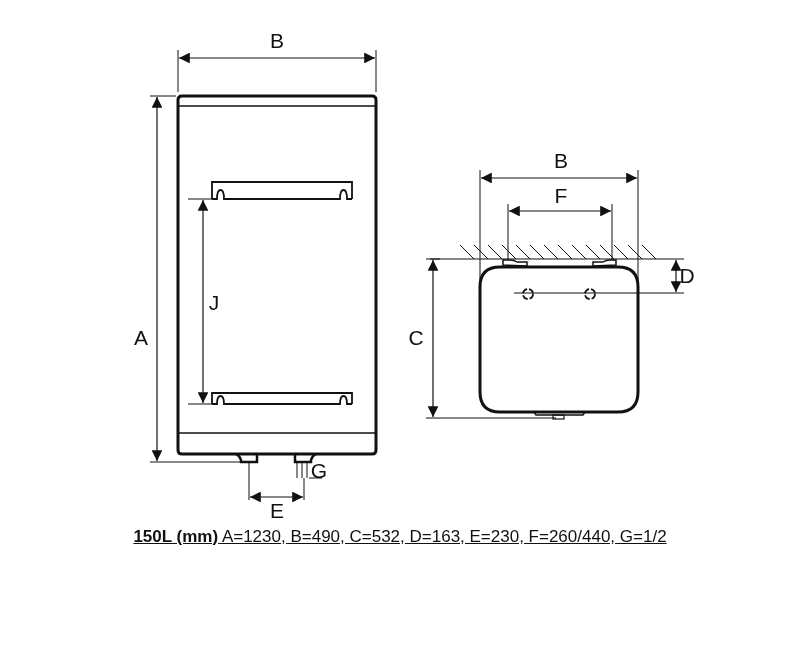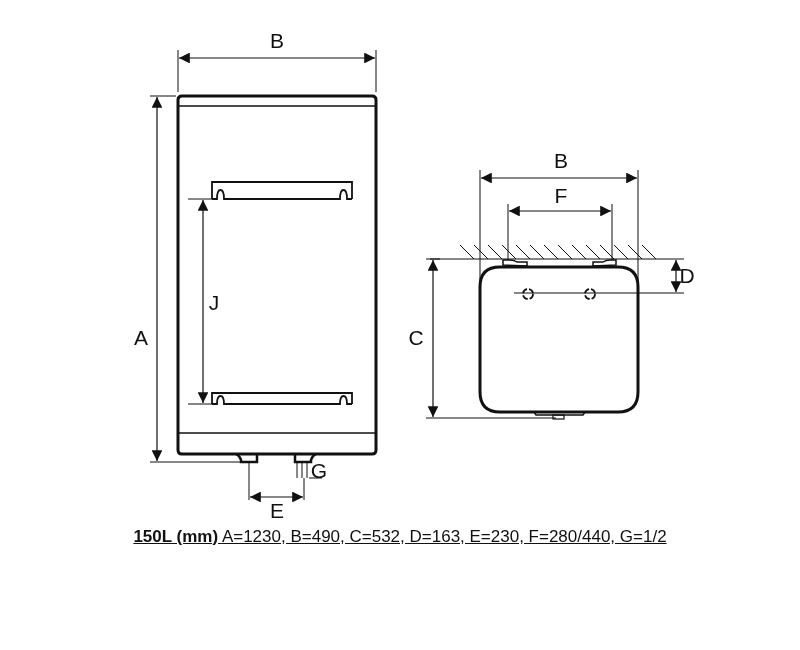--- a/index.html
+++ b/index.html
@@ -137,14 +137,14 @@
       <line x1="426" y1="259" x2="440" y2="259" stroke="#111" stroke-width="1"></line>
       <line x1="426" y1="418" x2="556" y2="418" stroke="#111" stroke-width="1"></line>
       <line x1="433" y1="260" x2="433" y2="417" stroke="#111" stroke-width="1.2" marker-start="url(#arr)" marker-end="url(#arr)"></line>
       <text class="lbl" x="416" y="345" text-anchor="middle">C</text>
     </g>
   </g>
 </svg>
 
 <div class="caption">
   <b>150L (mm)</b>
-  <span>A=1230, B=490, C=532, D=163, E=230, F=280/440, G=1/2</span>
+  <span>A=1230, B=490, C=532, D=163, E=230, F=260/440, G=1/2</span>
 </div>
 
 </body></html>

